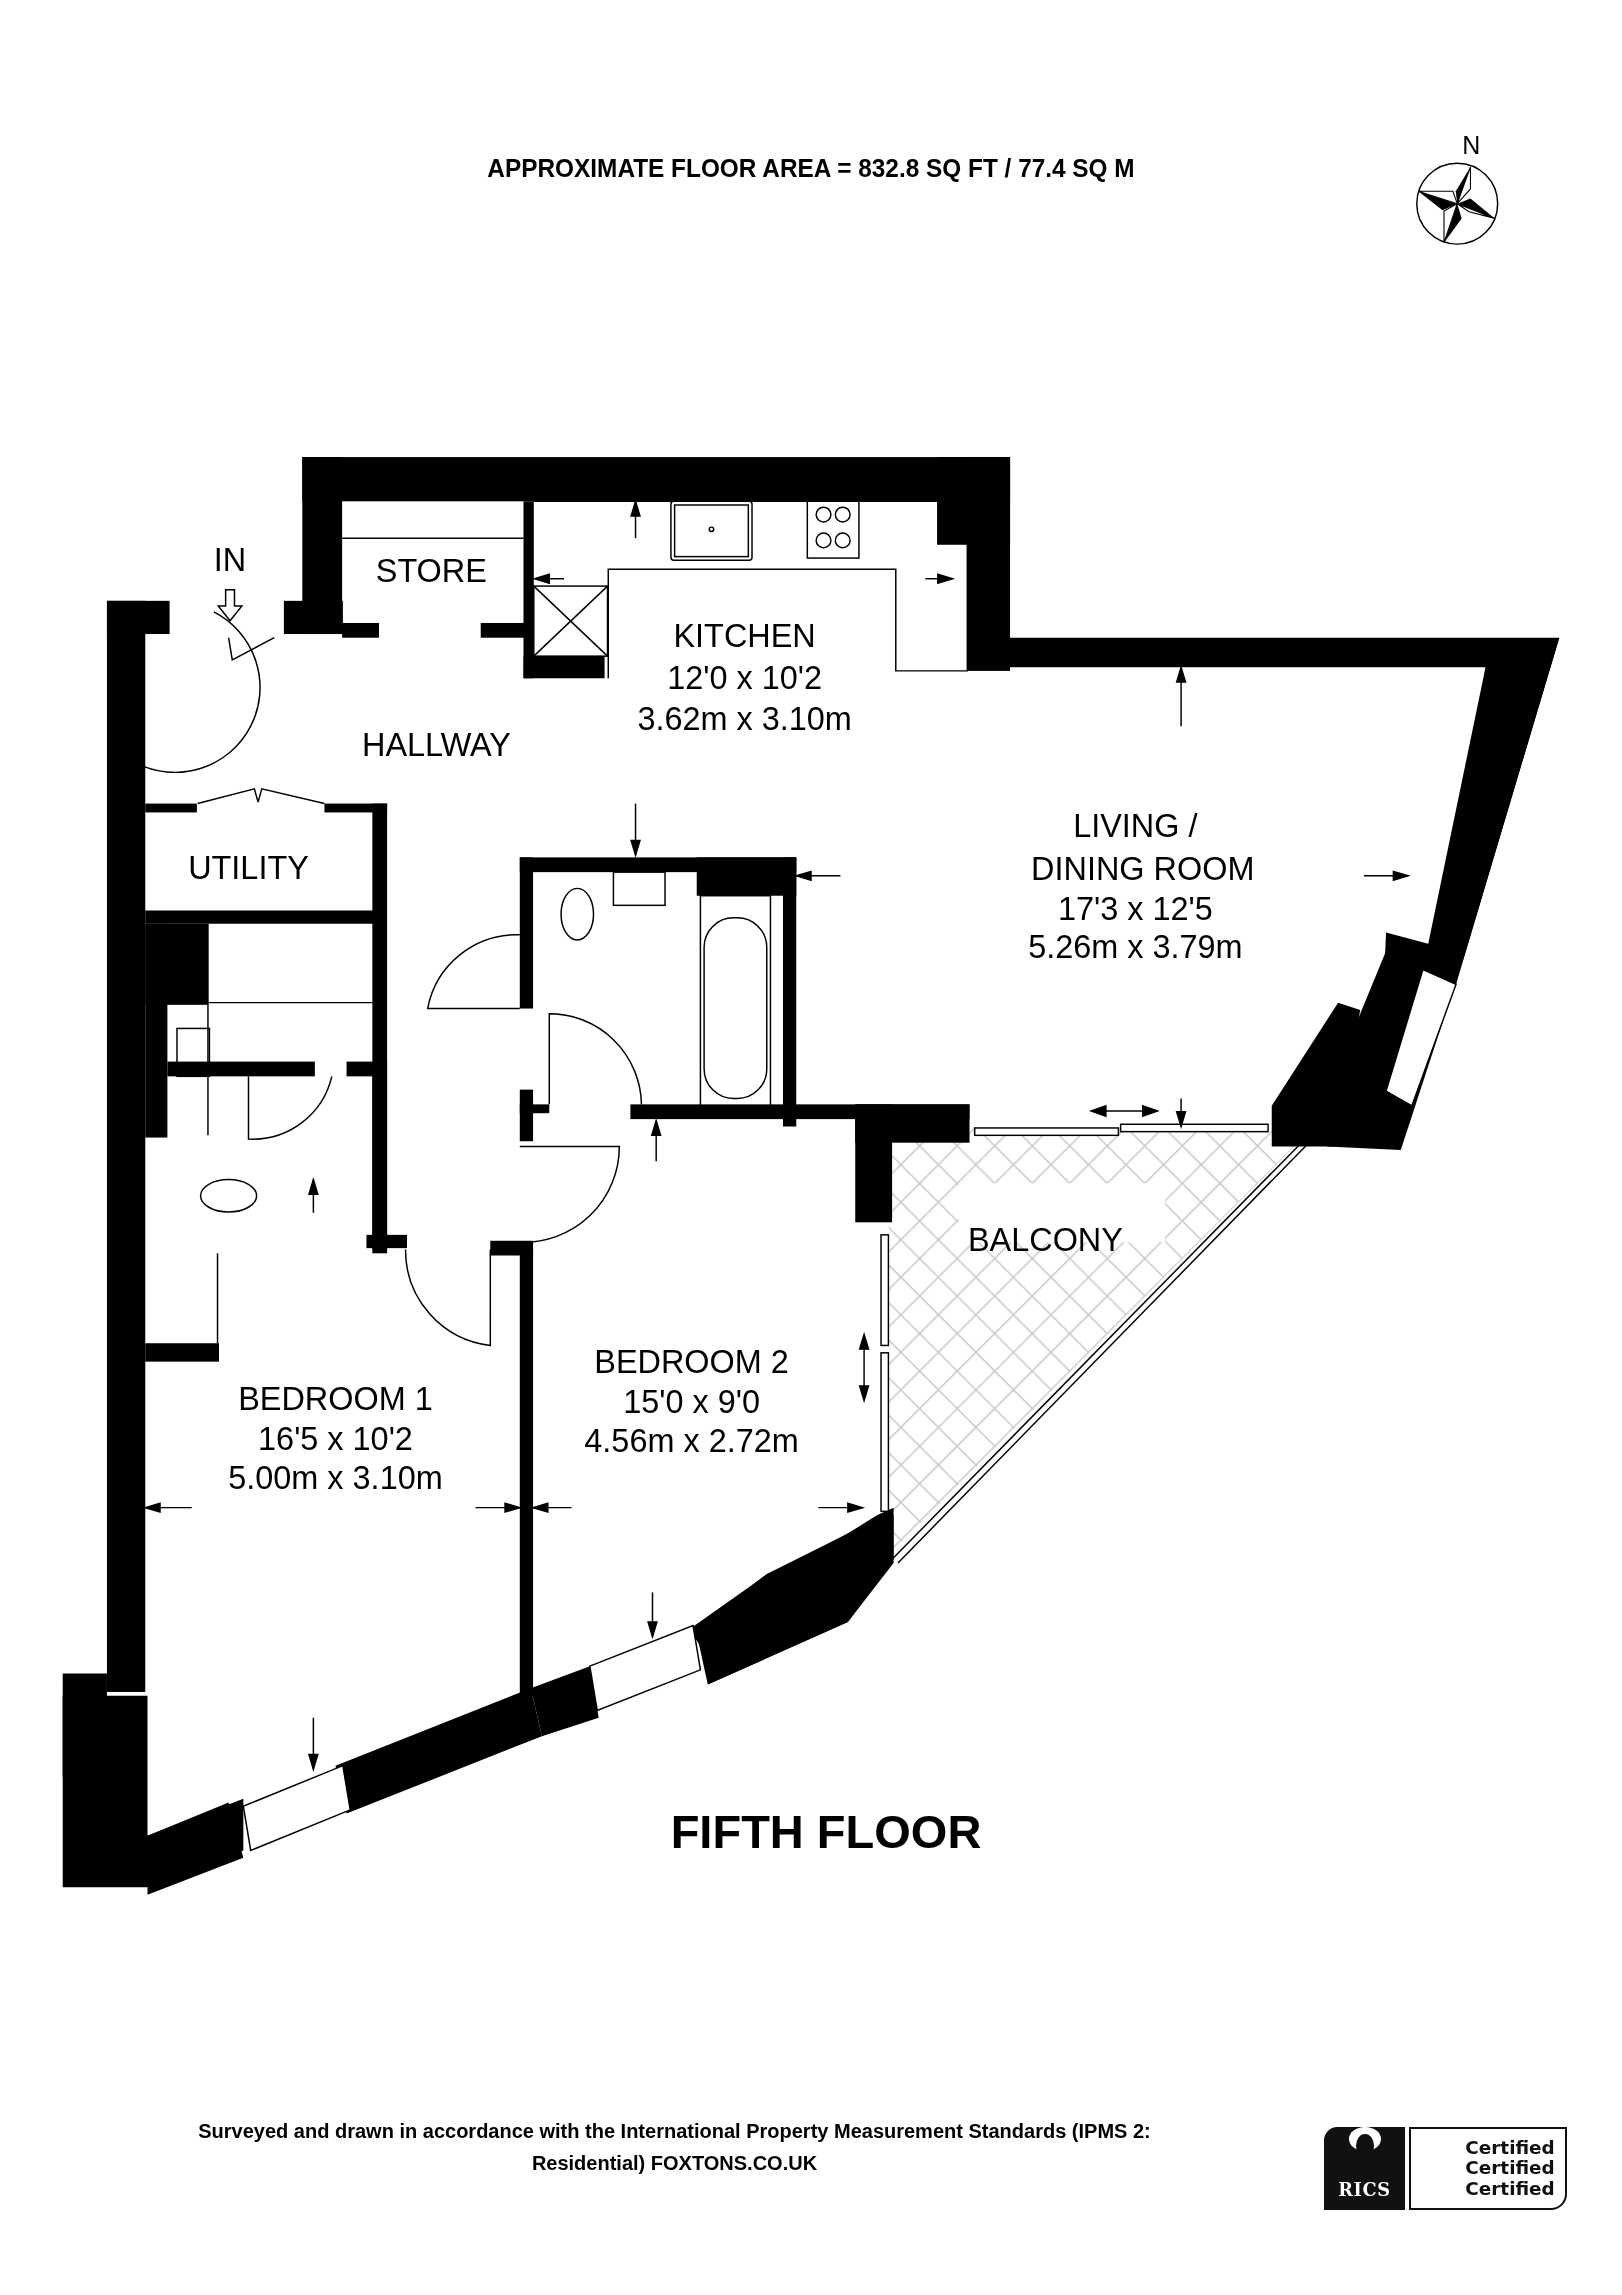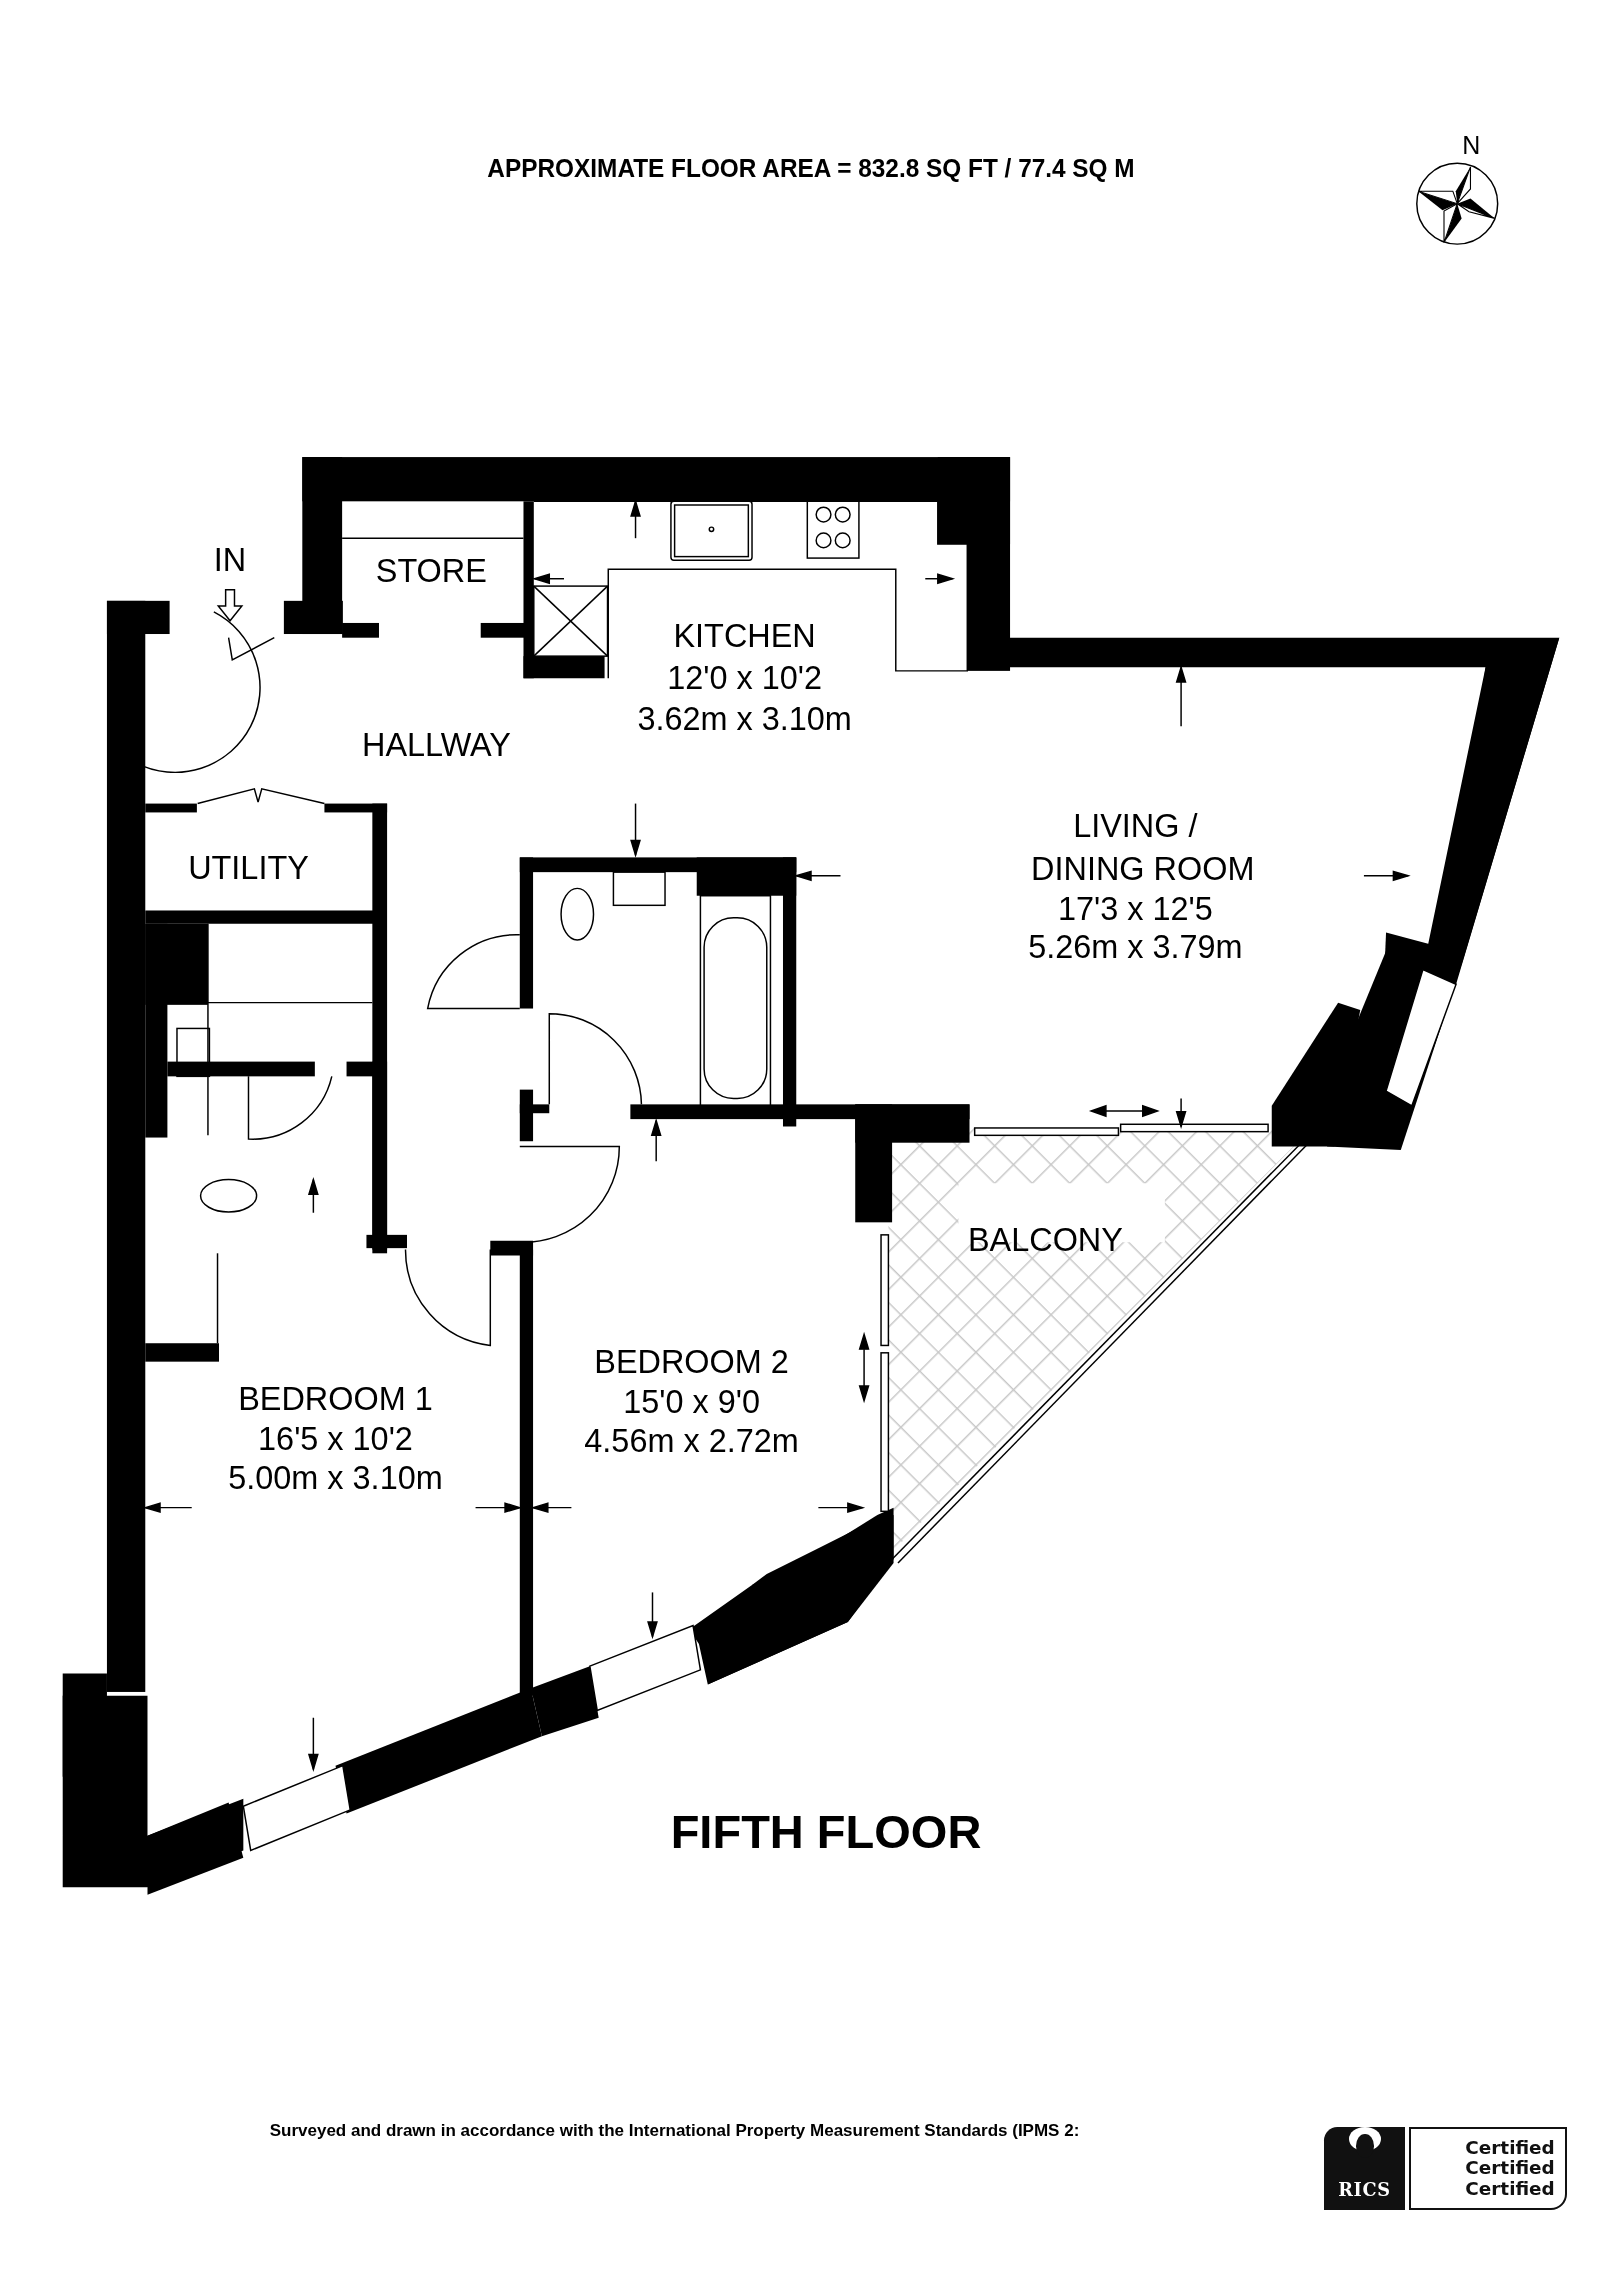--- a/index.html
+++ b/index.html
@@ -3,21 +3,21 @@
 <meta charset="utf-8">
 <style>
   html, body { margin: 0; padding: 0; background: #ffffff; }
   body { width: 1622px; height: 2295px; position: relative; overflow: hidden; font-family: "Liberation Sans", sans-serif; color: #000; }
   .title { position: absolute; left: 0; width: 1622px; top: 153px; text-align: center; font-weight: bold; font-size: 26.5px; letter-spacing: 0px; transform: scaleX(0.92); transform-origin: center; }
   .title span { display: inline-block; }
   .compass { position: absolute; left: 1401px; top: 125px; width: 111px; height: 125px; }
   .plan { position: absolute; left: 0; top: 0; width: 1622px; height: 2295px; }
   .room-label { font-family: "Liberation Sans", sans-serif; font-size: 44px; fill: #000; text-anchor: middle; }
   .floor-title { position: absolute; left: 649px; top: 1766px; width: 354px; text-align: center; font-weight: bold; font-size: 47px; margin-top: 38px; }
-  .footer { position: absolute; left: 44px; top: 2115px; width: 1261px; text-align: center; font-weight: bold; font-size: 17px; line-height: 32px; }
+  .footer { position: absolute; left: 44px; top: 2115px; width: 1261px; text-align: center; font-weight: bold; font-size: 20px; line-height: 32px; }
   .rics { position: absolute; left: 1324px; top: 2127px; width: 243px; height: 83px; display: flex; }
   .rics-left { width: 81px; height: 83px; background: #111; border-radius: 13.3px 0 0 0; color: #fff; position: relative; display: flex; flex-direction: column; align-items: center; justify-content: flex-end; padding-bottom: 10.3px; box-sizing: border-box; }
   .rics-lion { width: 32px; height: 38px; border-radius: 50%; background: #fff; margin-bottom: 7.4px; position: relative; }
   .rics-lion::after { content: ""; position: absolute; left: 7.4px; top: 7.4px; width: 17.7px; height: 23.6px; border-radius: 50%; background: #111; }
   .rics-word { font-weight: bold; font-size: 17.7px; letter-spacing: 0.7px; font-family: "DejaVu Serif", serif; margin-top: 20px; }
   .rics-right { margin-left: 4.4px; flex: 1; border: 2.2px solid #111; border-radius: 0 0 16px 0; box-sizing: border-box; padding: 5.9px 10.3px; display: flex; flex-direction: column; justify-content: center; align-items: flex-end; }
   .rics-right div { font-family: "DejaVu Sans", sans-serif; font-weight: bold; font-size: 18.4px; line-height: 20.6px; color: #111; }
 </style>
 </head>
 <body>
@@ -235,20 +235,21 @@
 
   <text class="room-label" x="938" y="1862">BEDROOM 2</text>
   <text class="room-label" x="938" y="1917">15'0 x 9'0</text>
   <text class="room-label" x="938" y="1970">4.56m x 2.72m</text>
 </svg>
 
 <div class="floor-title">FIFTH FLOOR</div>
 
 <div class="footer">
   <div>Surveyed and drawn in accordance with the International Property Measurement Standards (IPMS 2:</div>
+  <div>Residential) FOXTONS.CO.UK</div>
 </div>
 
 <div class="rics">
   <div class="rics-left">
     <div class="rics-lion"></div>
     <div class="rics-word">RICS</div>
   </div>
   <div class="rics-right">
     <div>Certified</div>
     <div>Certified</div>

